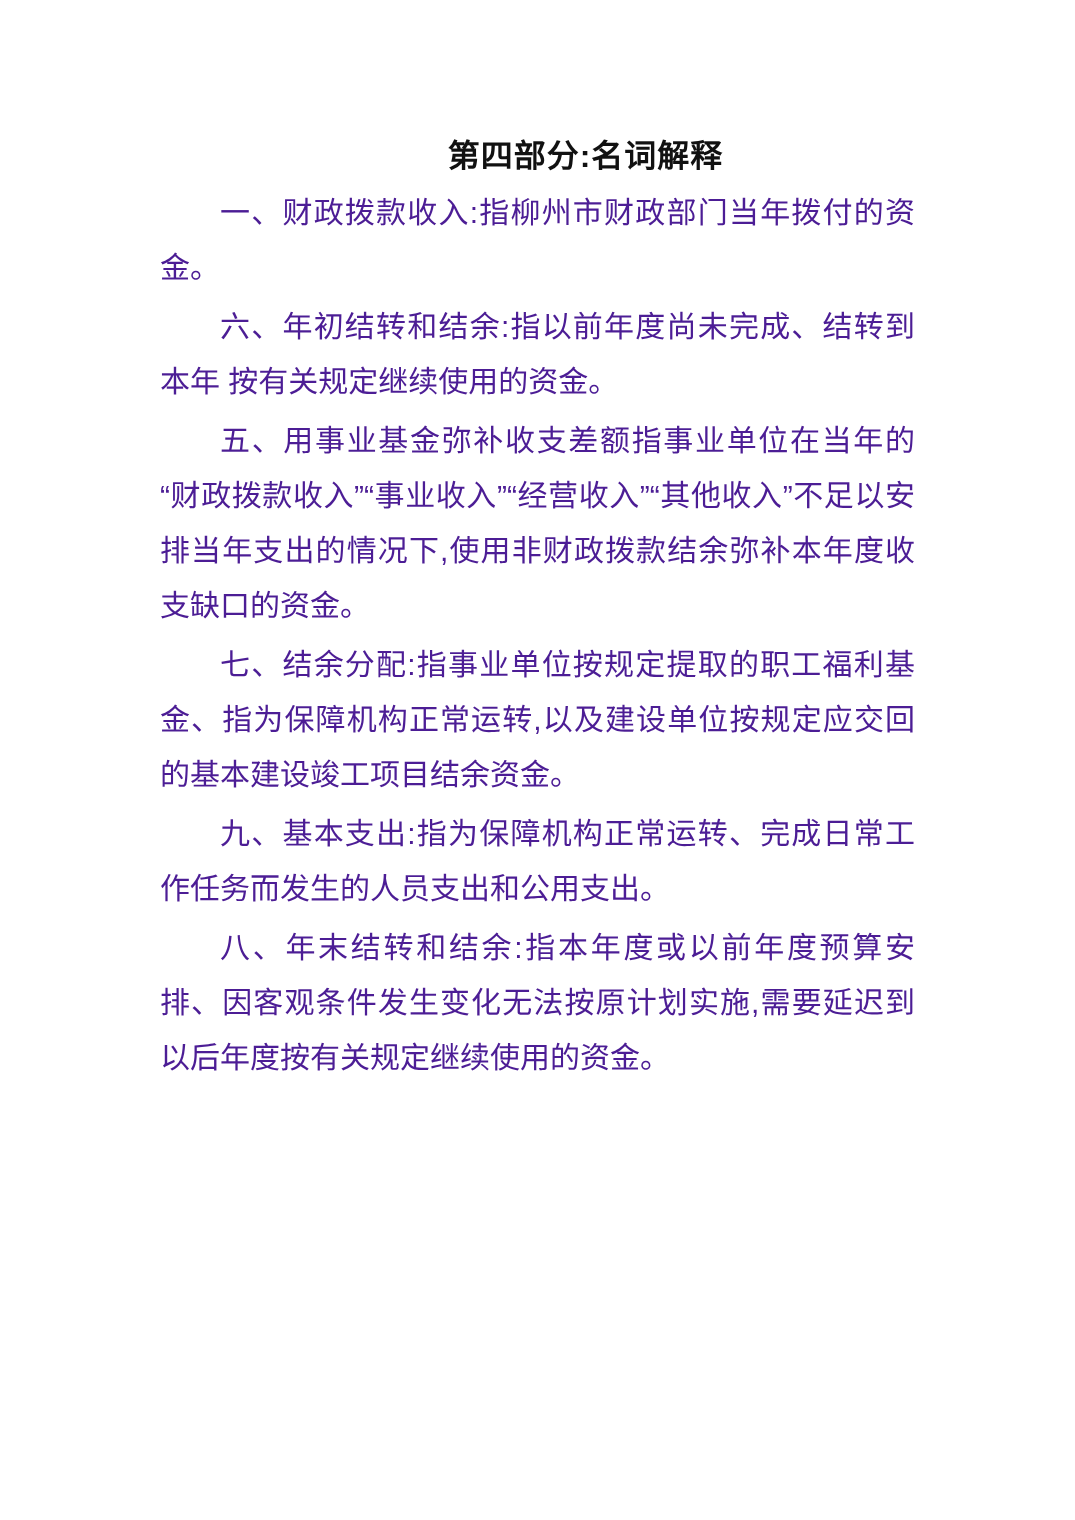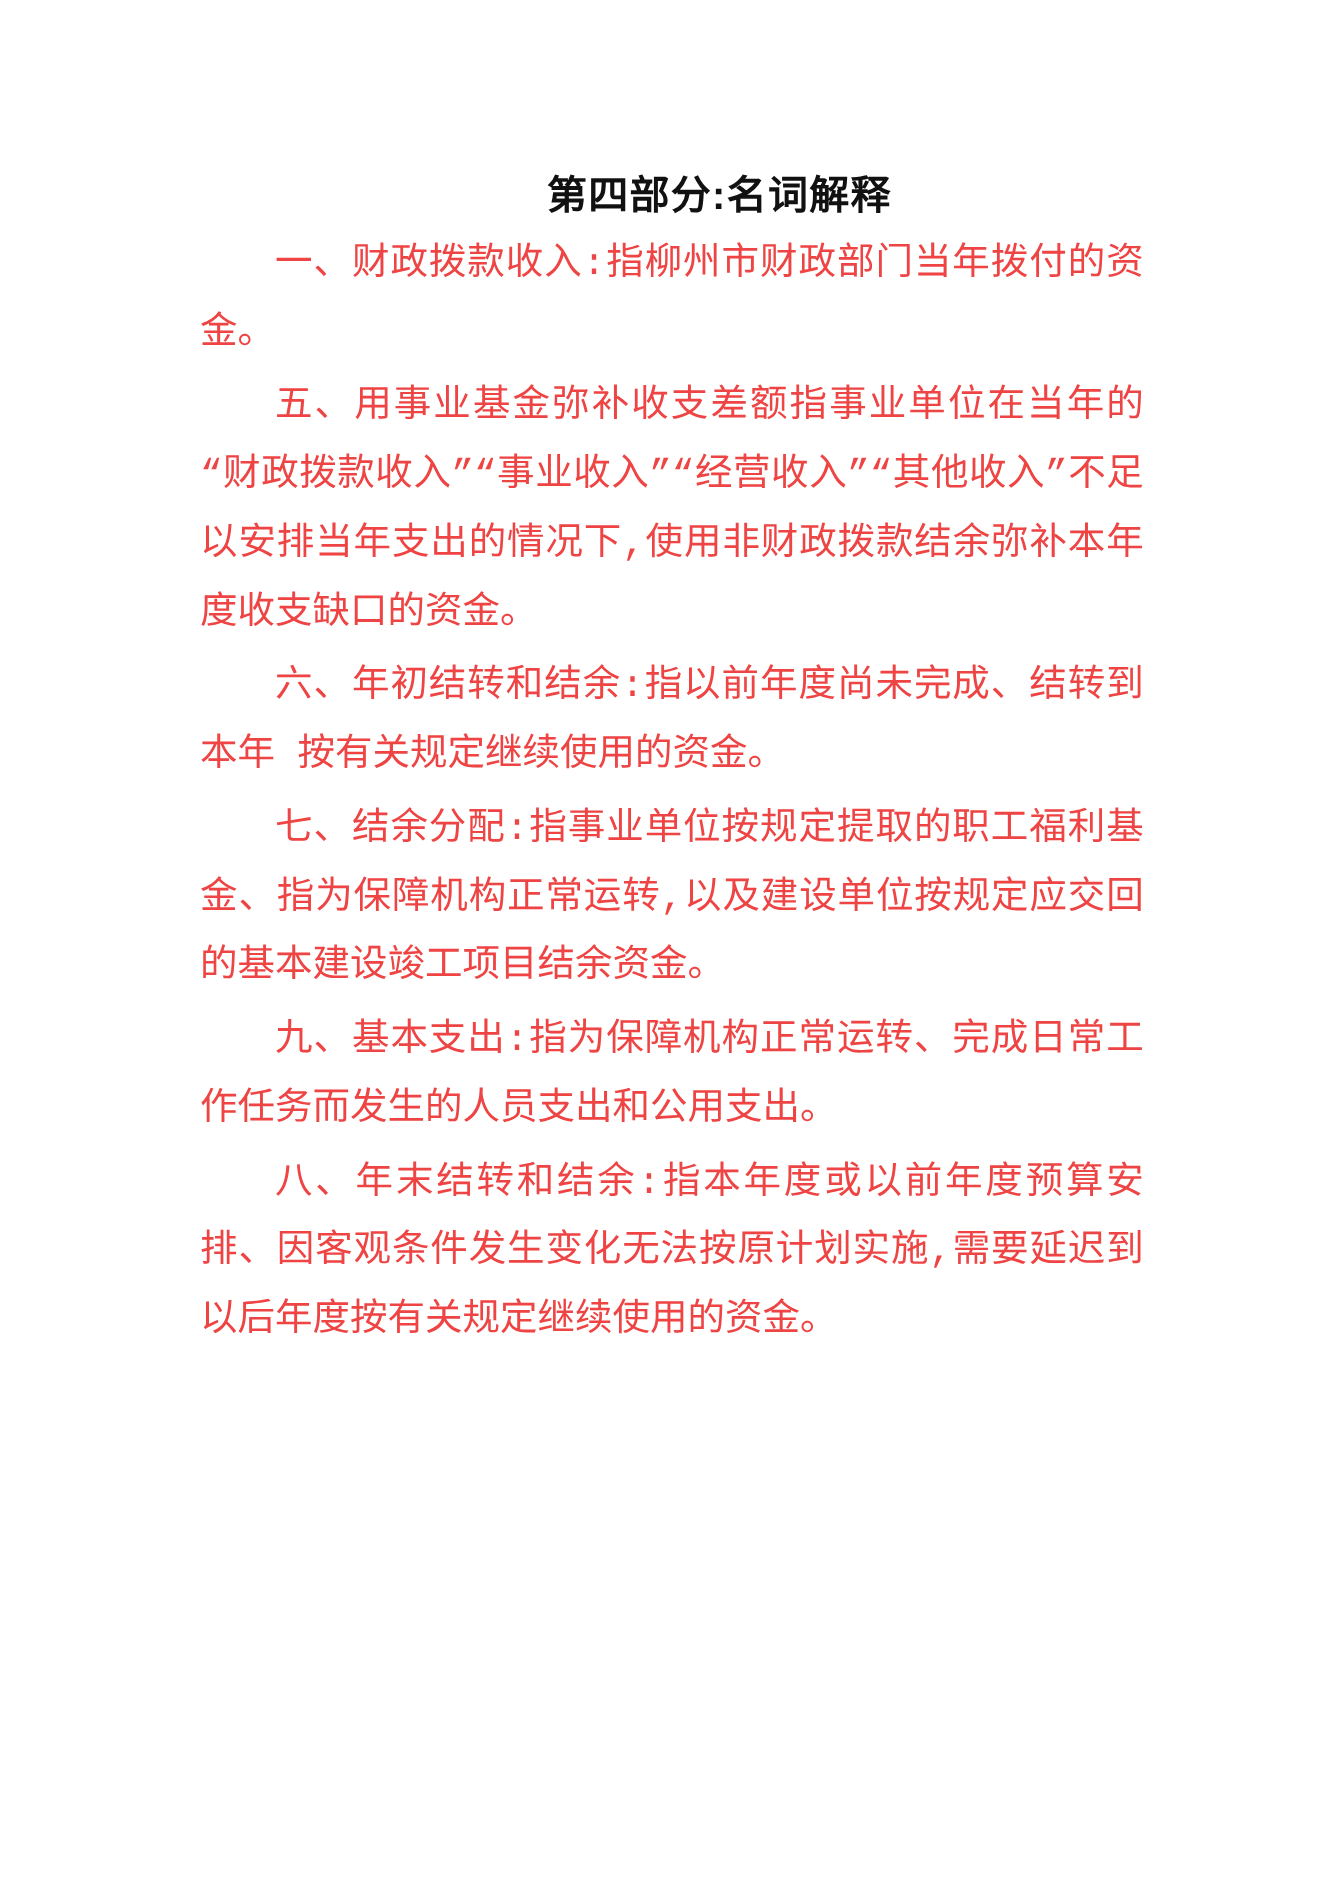--- a/index.html
+++ b/index.html
@@ -18,36 +18,36 @@
     box-sizing: border-box;
   }
   .content {
     box-sizing: content-box;
     padding: 128px 160px 0 160px;
     width: 755px;
   }
   .doc-title {
     margin: 0;
     position: relative;
-    left: 38px;
+    left: 48px;
     font-family: "Liberation Sans", "DejaVu Sans", sans-serif;
     font-weight: 700;
     font-size: 32px;
     line-height: 56px;
     color: #111111;
     text-align: center;
     letter-spacing: 1px;
     white-space: nowrap;
   }
   .doc-body {
     margin-top: 1px;
-    font-family: Liberation Mono, monospace;
+    font-family: Liberation Sans, sans-serif;
     font-size: 30px;
     line-height: 55px;
-    color: #ef4444;
+    color: #4c1d95;
     text-align: justify;
     text-justify: inter-character;
   }
   .doc-body p {
     margin: 0;
     text-indent: 2em;
   }
   .doc-body p + p {
     margin-top: 4px;
   }
@@ -55,21 +55,21 @@
 </head>
 <body>
 
 <div class="page">
   <div class="content">
 
     <h1 class="doc-title">第四部分:名词解释</h1>
 
     <div class="doc-body">
       <p>一、财政拨款收入:指柳州市财政部门当年拨付的资金。</p>
+      <p>六、年初结转和结余:指以前年度尚未完成、结转到本年 按有关规定继续使用的资金。</p>
       <p>五、用事业基金弥补收支差额指事业单位在当年的“财政拨款收入”“事业收入”“经营收入”“其他收入”不足以安排当年支出的情况下,使用非财政拨款结余弥补本年度收支缺口的资金。</p>
-      <p>六、年初结转和结余:指以前年度尚未完成、结转到本年 按有关规定继续使用的资金。</p>
       <p>七、结余分配:指事业单位按规定提取的职工福利基金、指为保障机构正常运转,以及建设单位按规定应交回的基本建设竣工项目结余资金。</p>
       <p>九、基本支出:指为保障机构正常运转、完成日常工作任务而发生的人员支出和公用支出。</p>
       <p>八、年末结转和结余:指本年度或以前年度预算安排、因客观条件发生变化无法按原计划实施,需要延迟到以后年度按有关规定继续使用的资金。</p>
     </div>
 
   </div>
 </div>
 
 </body></html>

